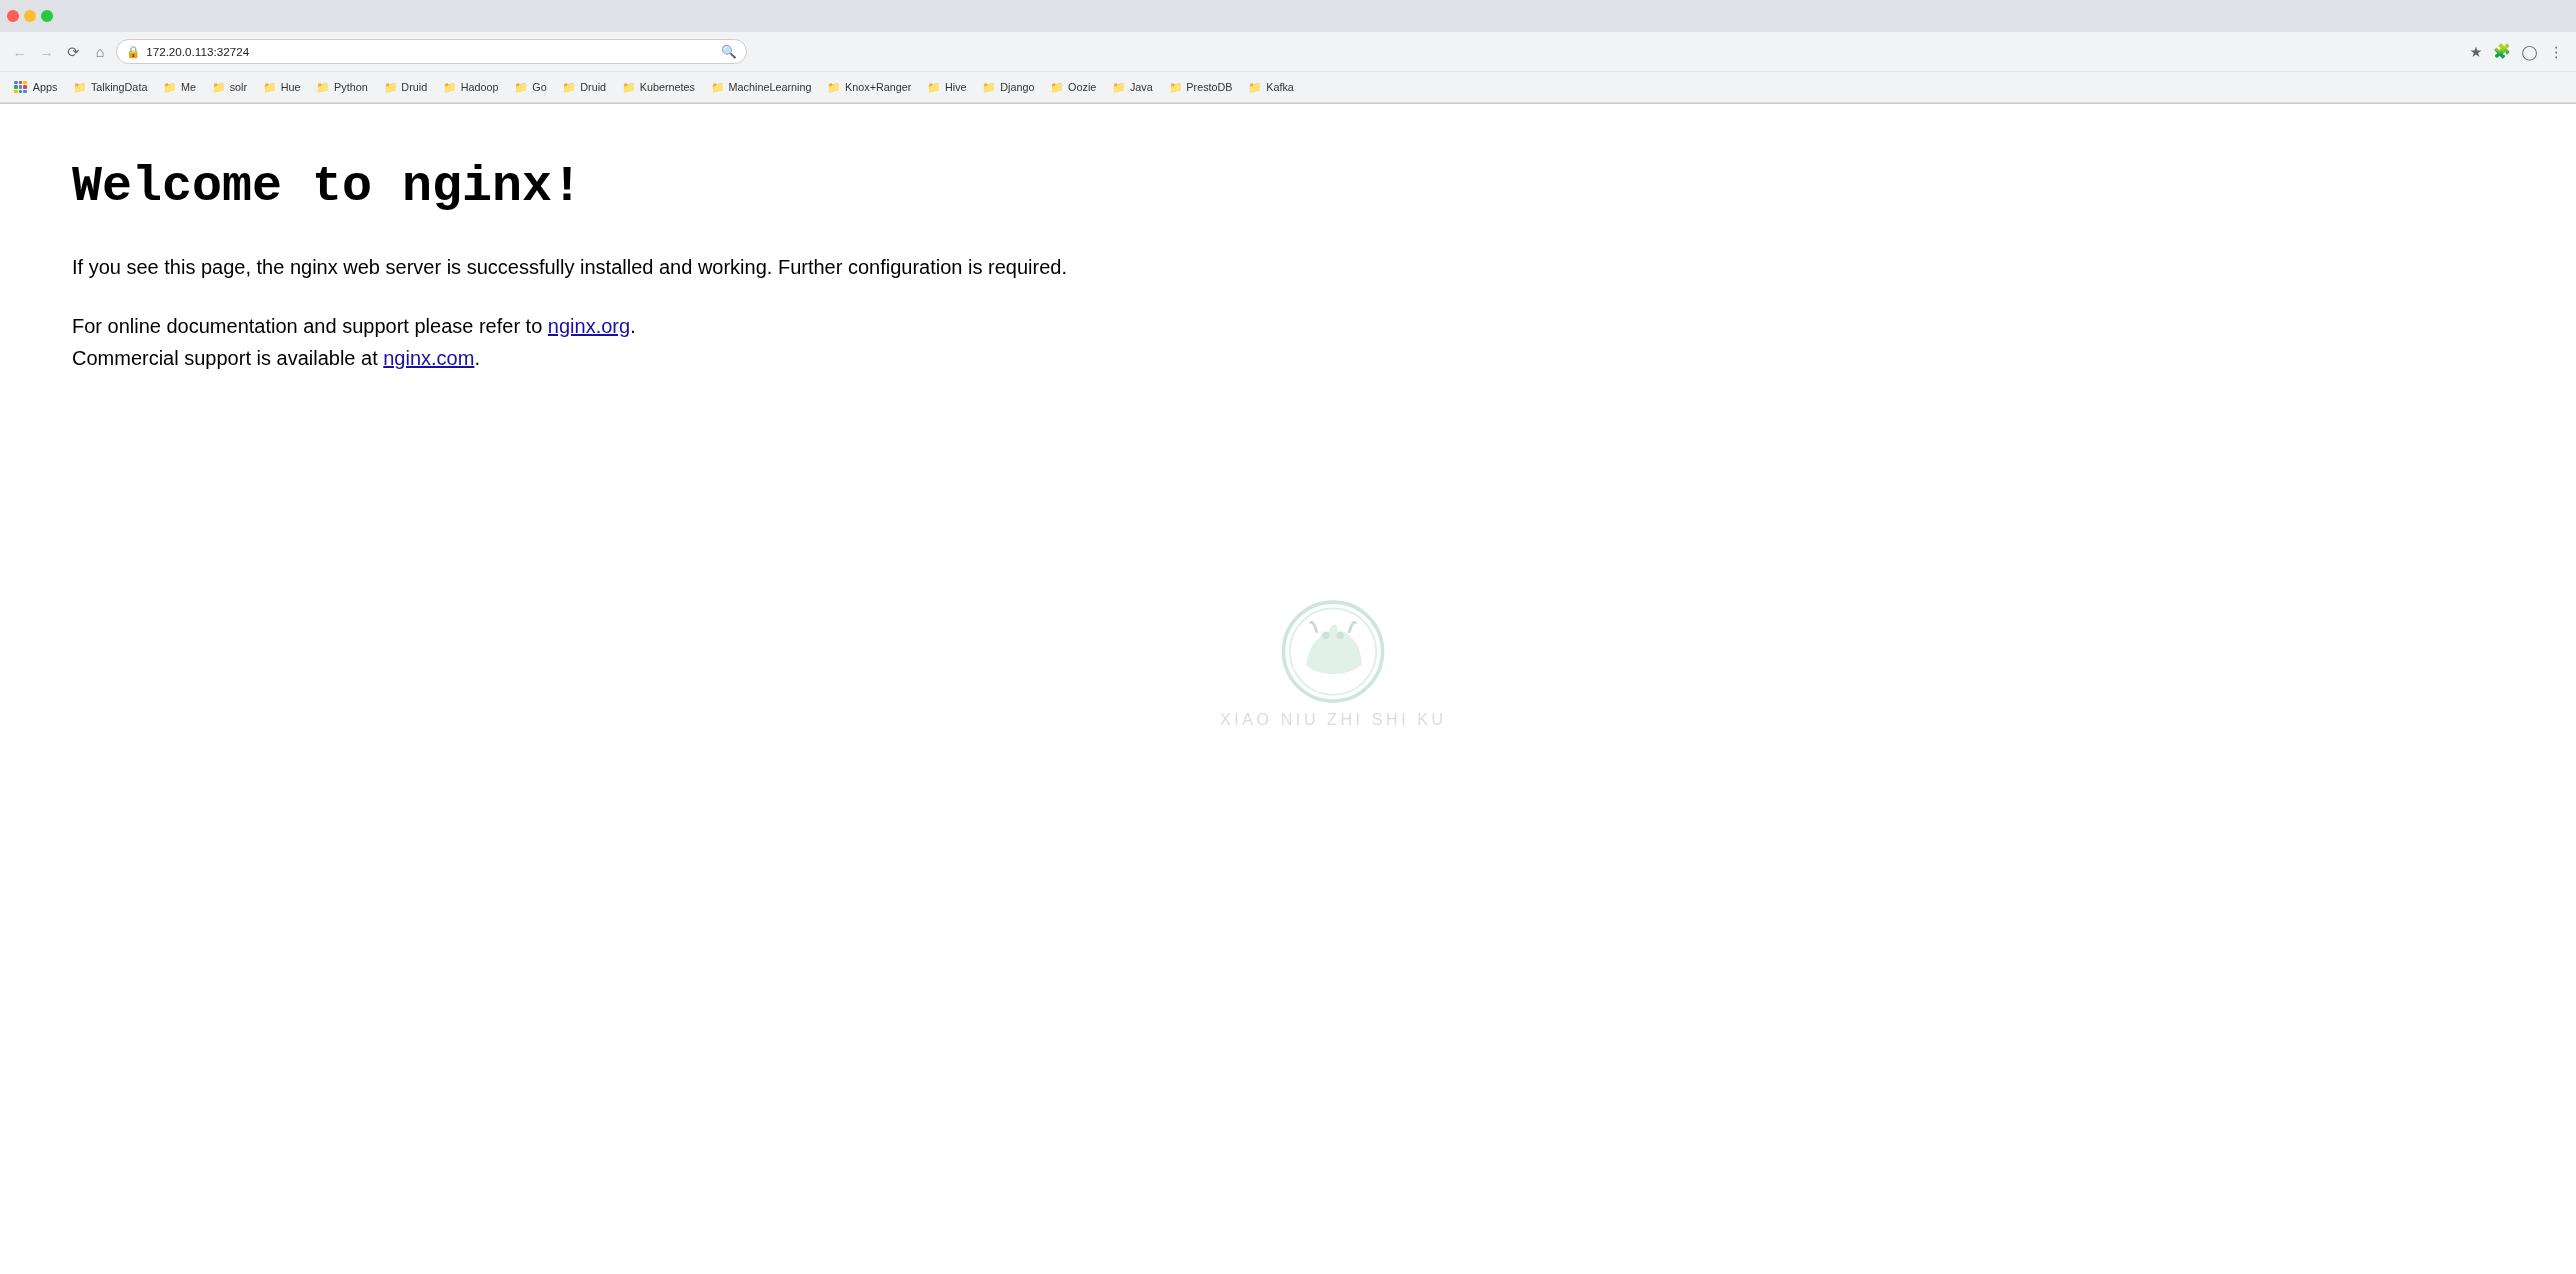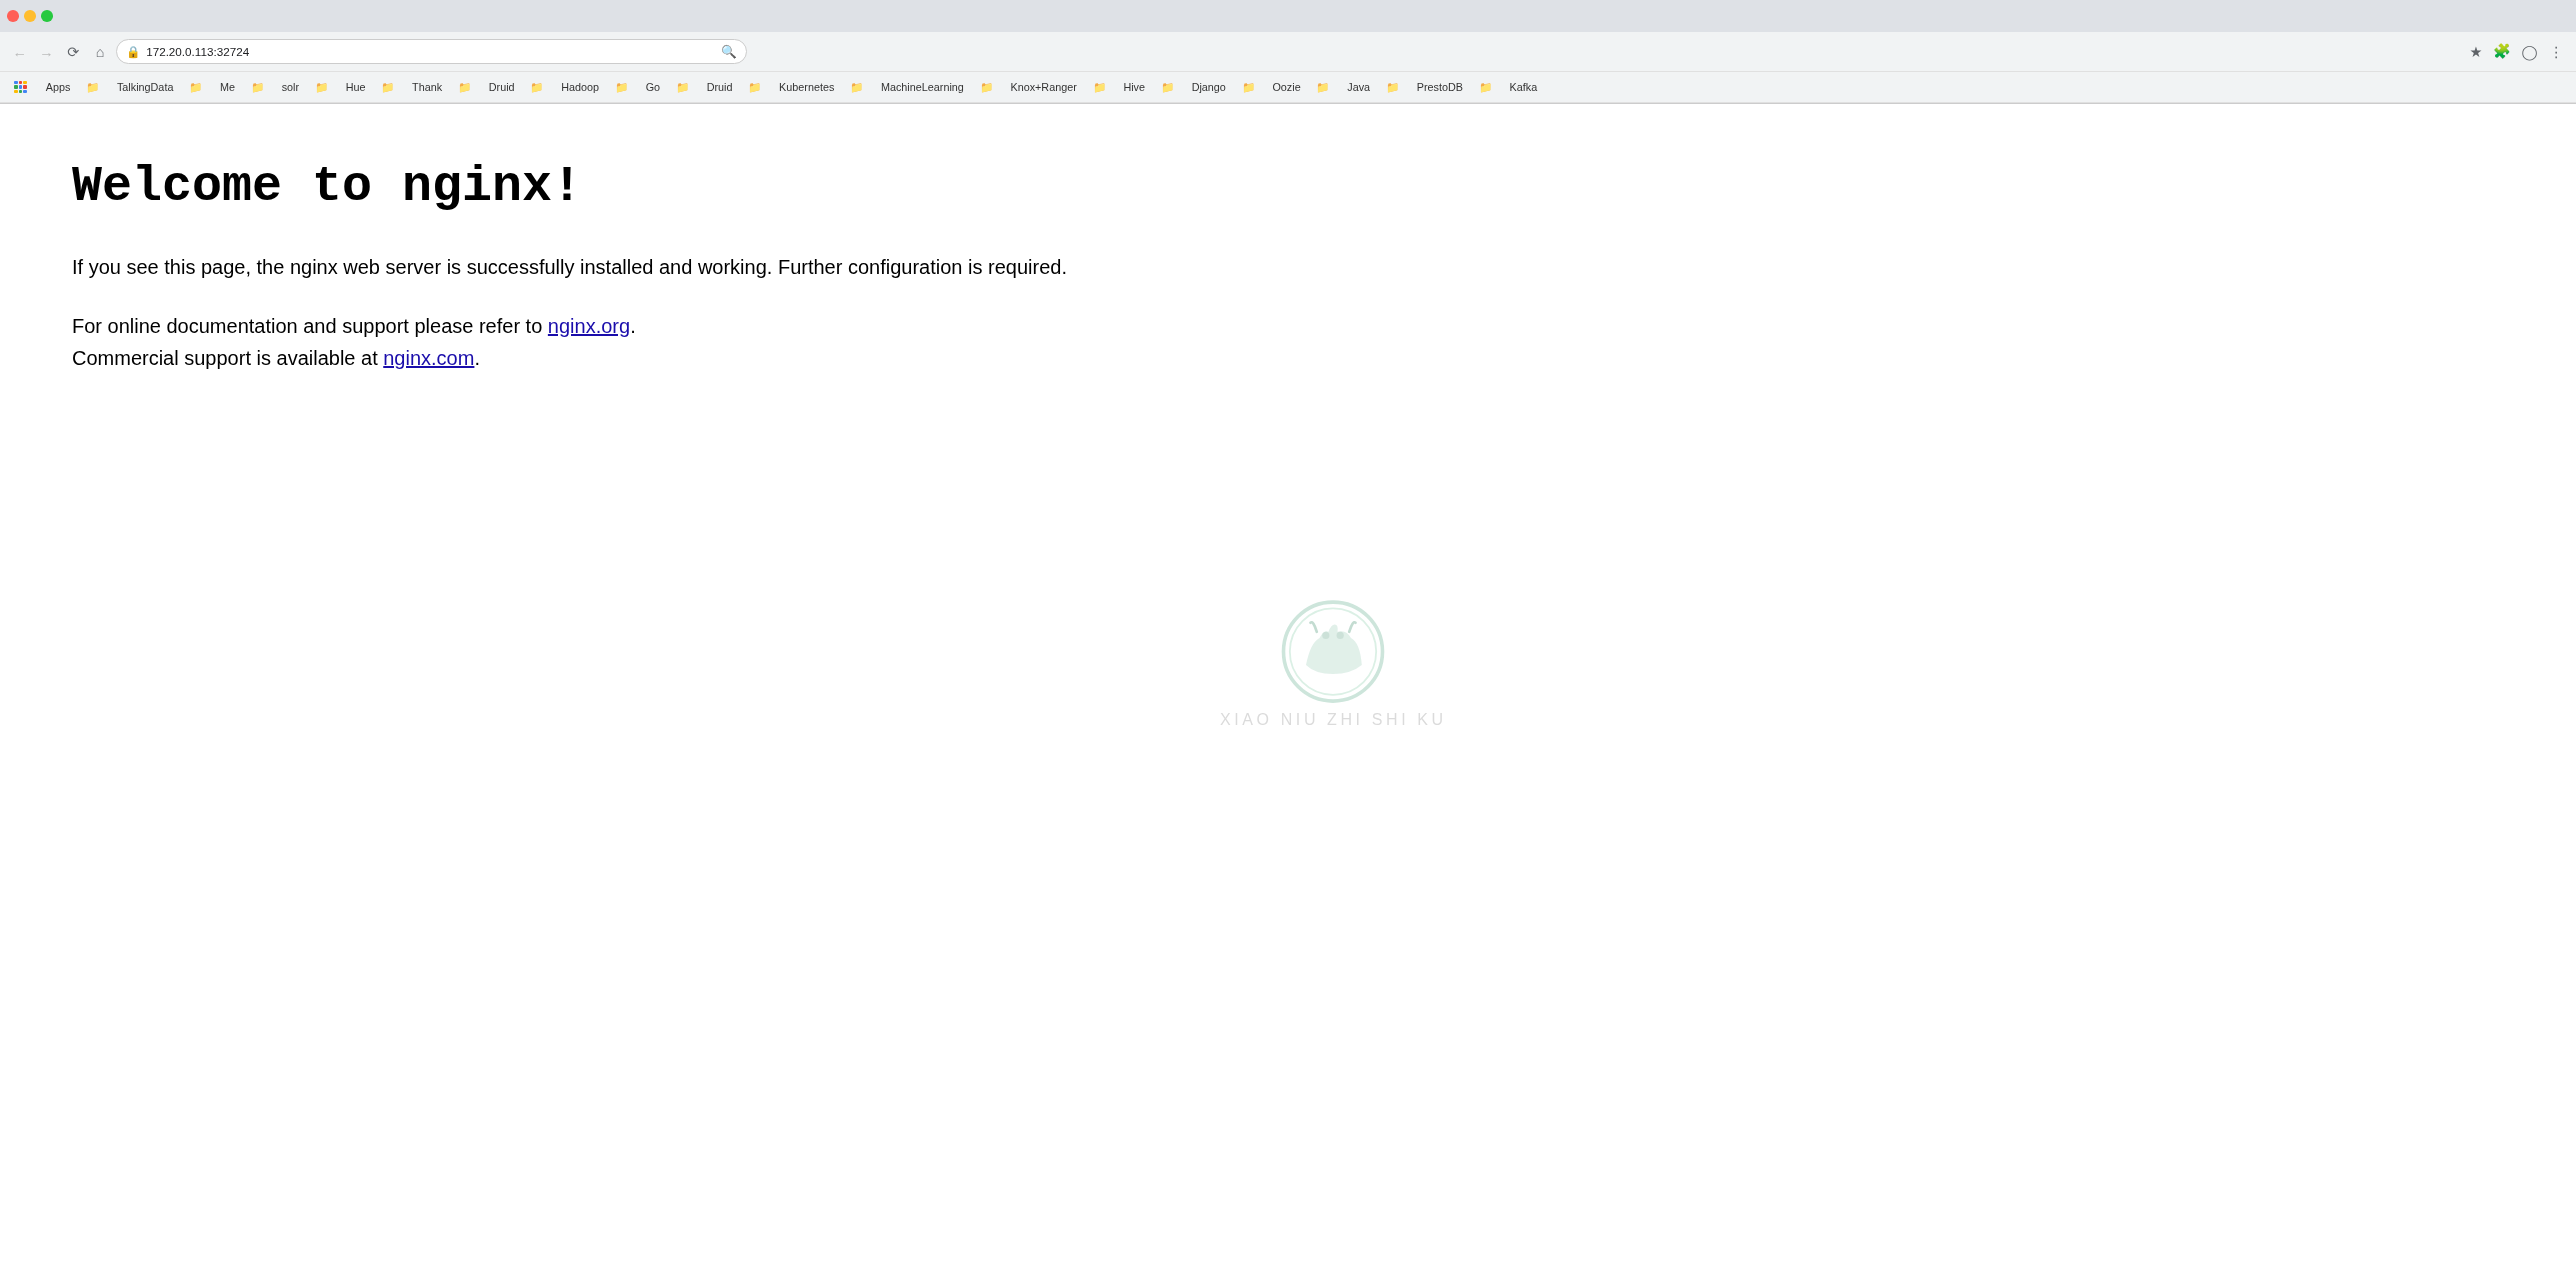--- a/index.html
+++ b/index.html
@@ -120,21 +120,21 @@
       display: flex;
       align-items: center;
       padding: 0 7.2px;
       gap: 1.8px;
       overflow: hidden;
     }
 
     .bookmark-item {
       display: flex;
       align-items: center;
-      gap: 17px;
+      gap: 4px;
       padding: 3.6px 7.2px;
       border-radius: 3.6px;
       cursor: pointer;
       white-space: nowrap;
       font-size: 10.8px;
       color: #333;
     }
 
     
     .page-content {
@@ -260,21 +260,21 @@
     <div class="bookmark-item">
       <span>📁</span>
       <span>solr</span>
     </div>
     <div class="bookmark-item">
       <span>📁</span>
       <span>Hue</span>
     </div>
     <div class="bookmark-item">
       <span>📁</span>
-      <span>Thank</span>
+      <span>Python</span>
     </div>
     <div class="bookmark-item">
       <span>📁</span>
       <span>Druid</span>
     </div>
     <div class="bookmark-item">
       <span>📁</span>
       <span>Hadoop</span>
     </div>
     <div class="bookmark-item">

